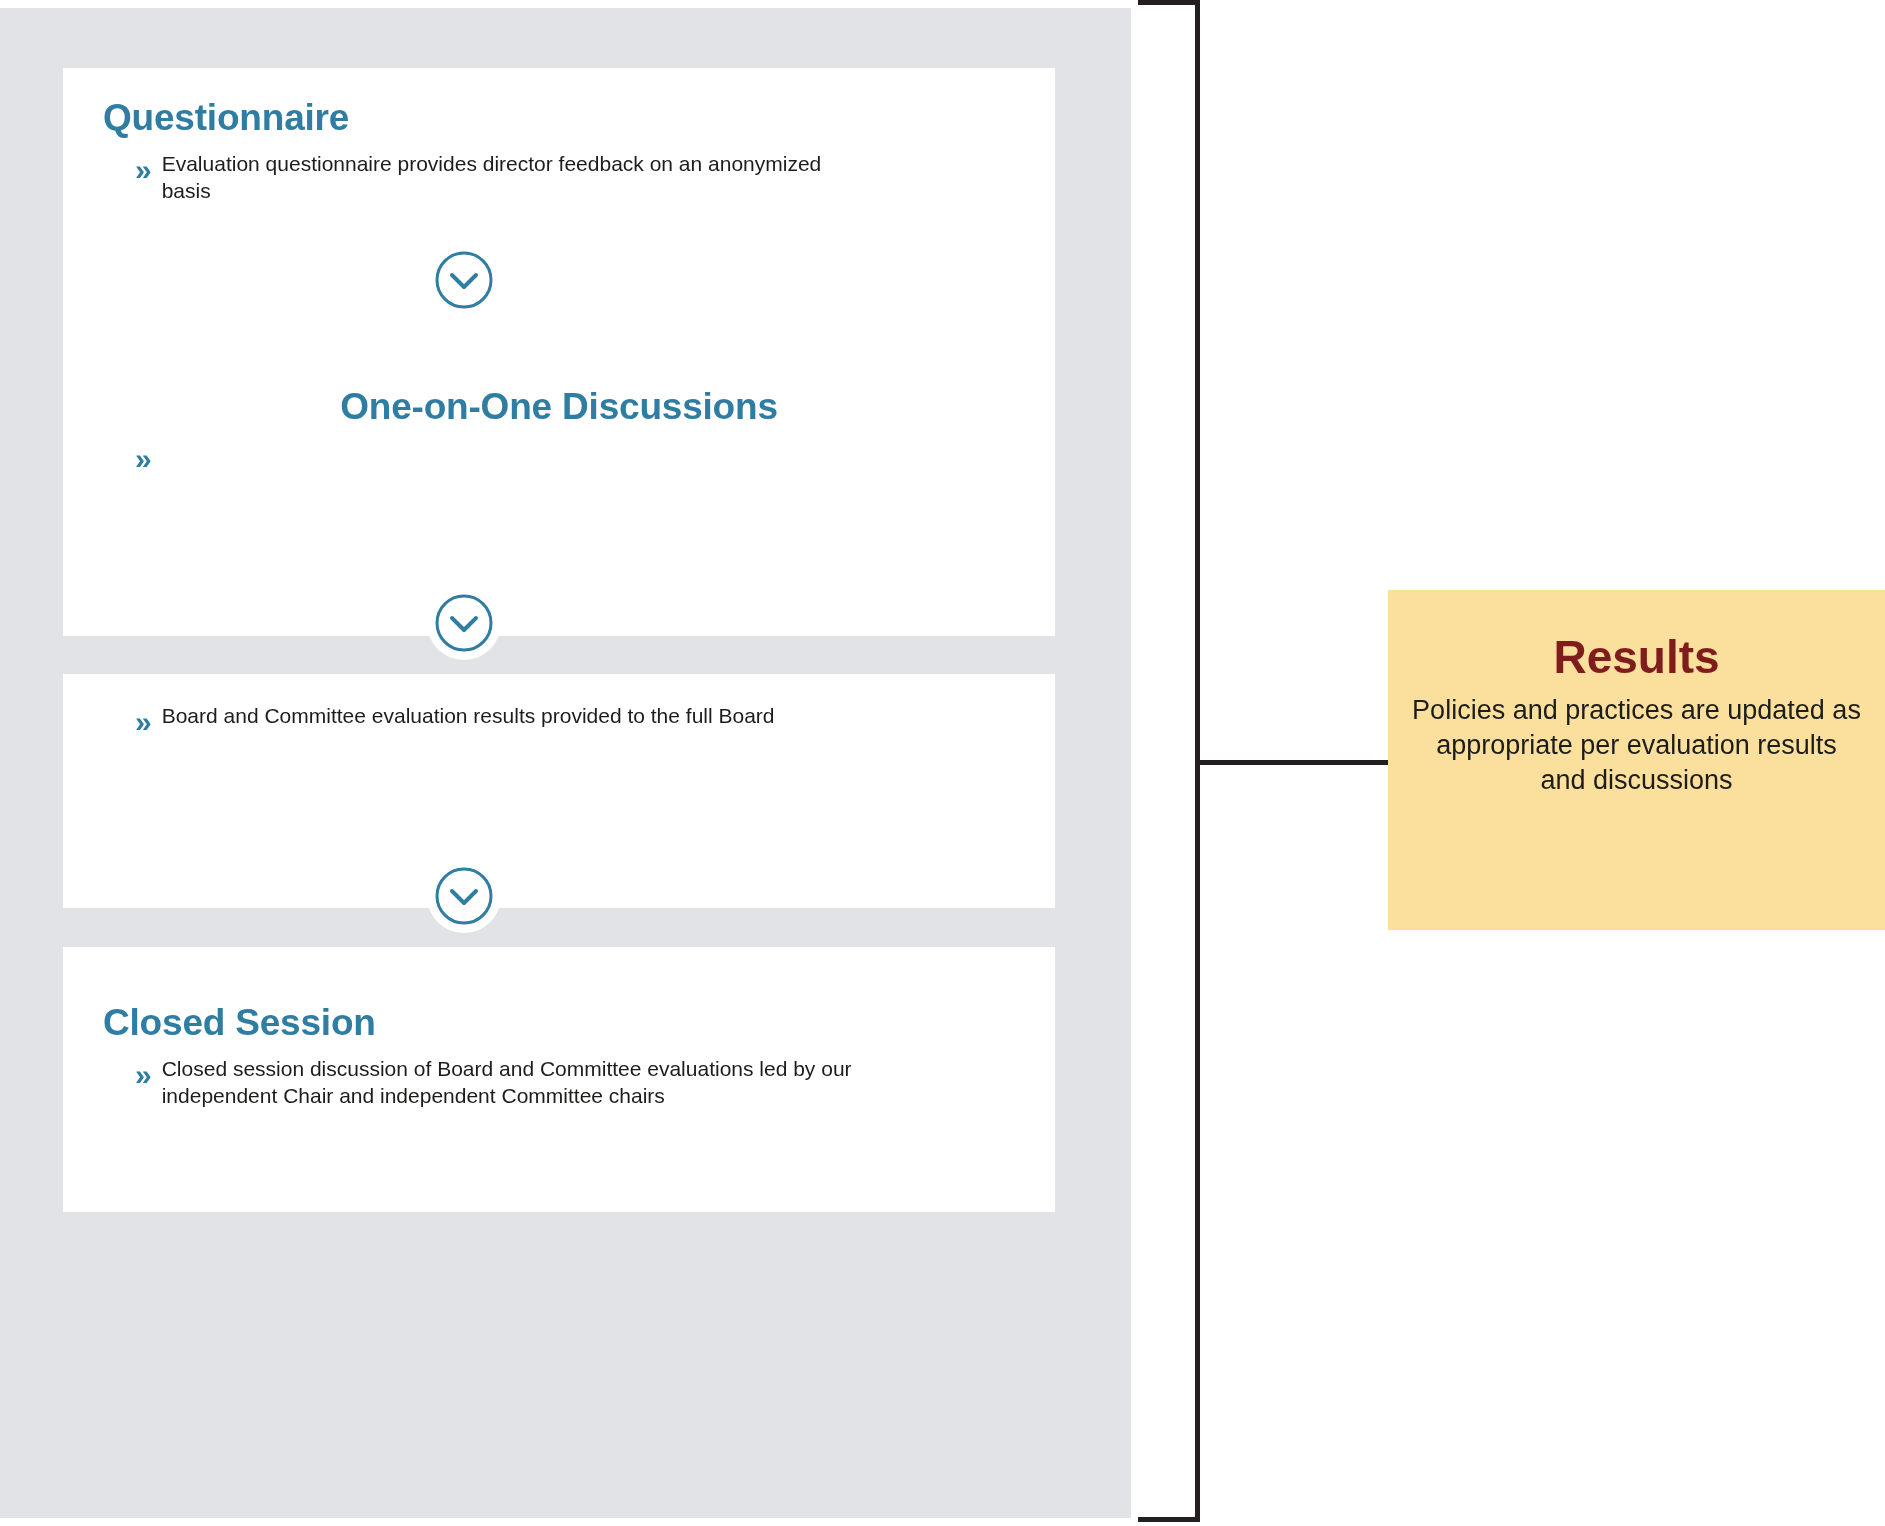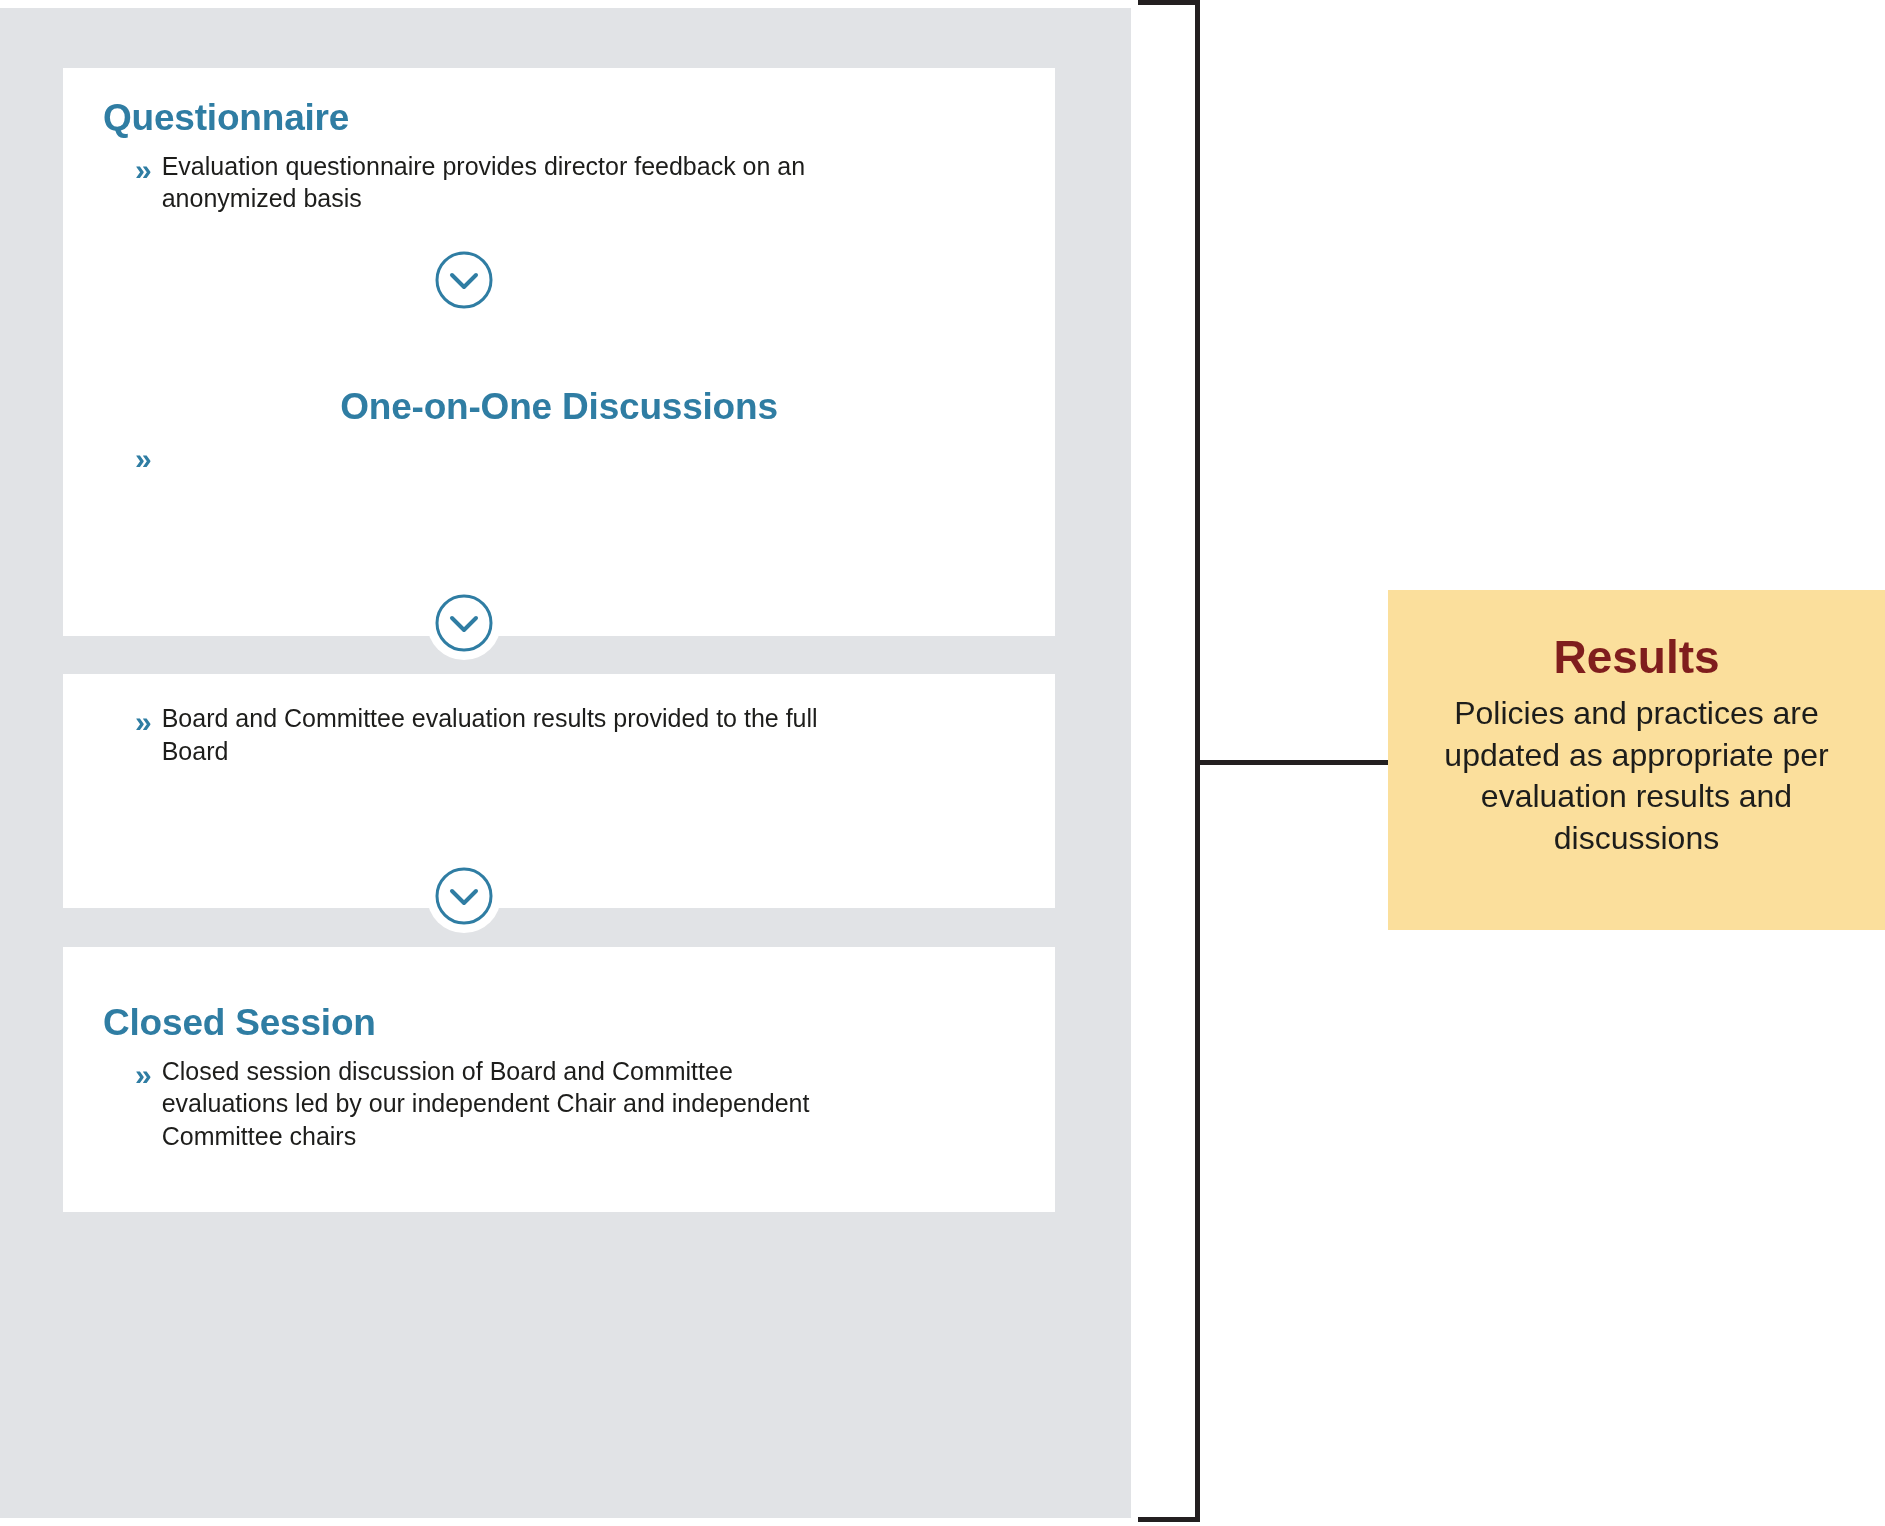--- a/index.html
+++ b/index.html
@@ -63,21 +63,21 @@
     font-size: 30px;
     font-weight: bold;
     line-height: 1.28;
     flex: 0 0 auto;
     margin-right: 10px;
     transform: translateY(1px);
   }
 
   .bullet-text {
     color: #1d1d1b;
-    font-size: 25px;
+    font-size: 21px;
     line-height: 1.31;
     max-width: 700px;
   }
 
   
   .chevron-connector {
     position: absolute;
     left: 427px;
     width: 74px;
     height: 74px;
@@ -147,21 +147,21 @@
   }
   .results-title {
     color: #7f1d1d;
     font-size: 46px;
     font-weight: bold;
     margin: 0 0 8px 0;
     line-height: 1.2;
   }
   .results-body {
     color: #1d1d1b;
-    font-size: 32px;
+    font-size: 27px;
     line-height: 1.3;
     margin: 0;
   }
 </style>
 </head>
 <body>
 
 <div id="stage">
 
   <div class="gray-panel"></div>

